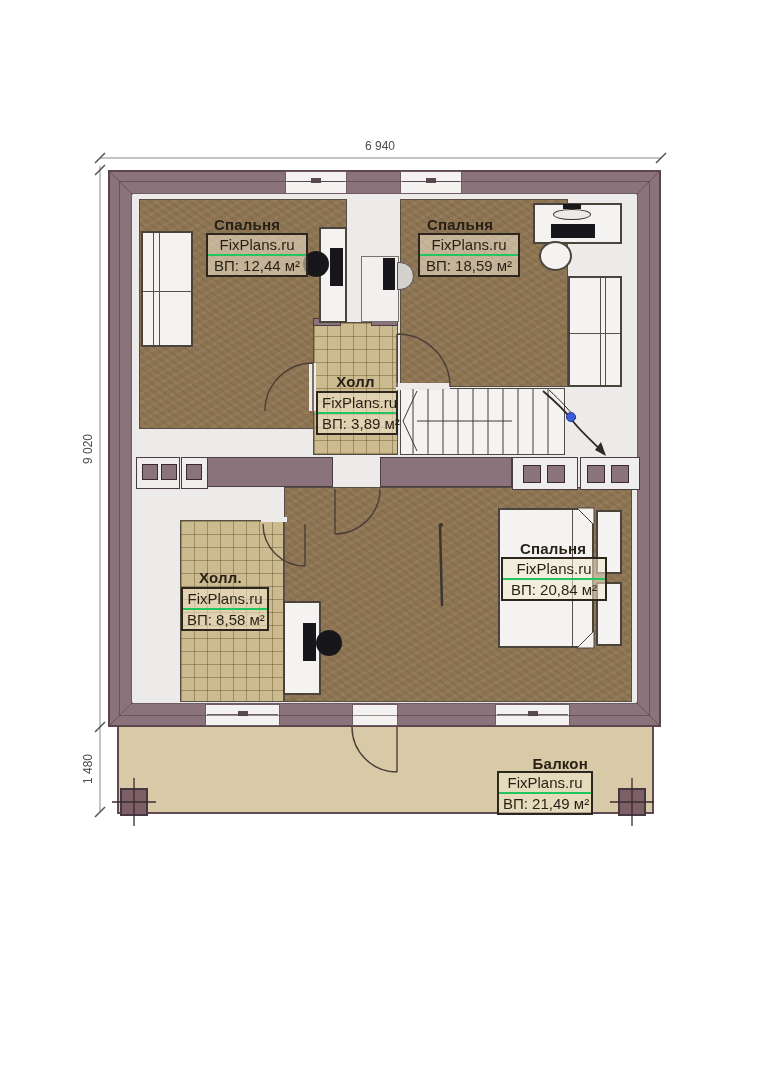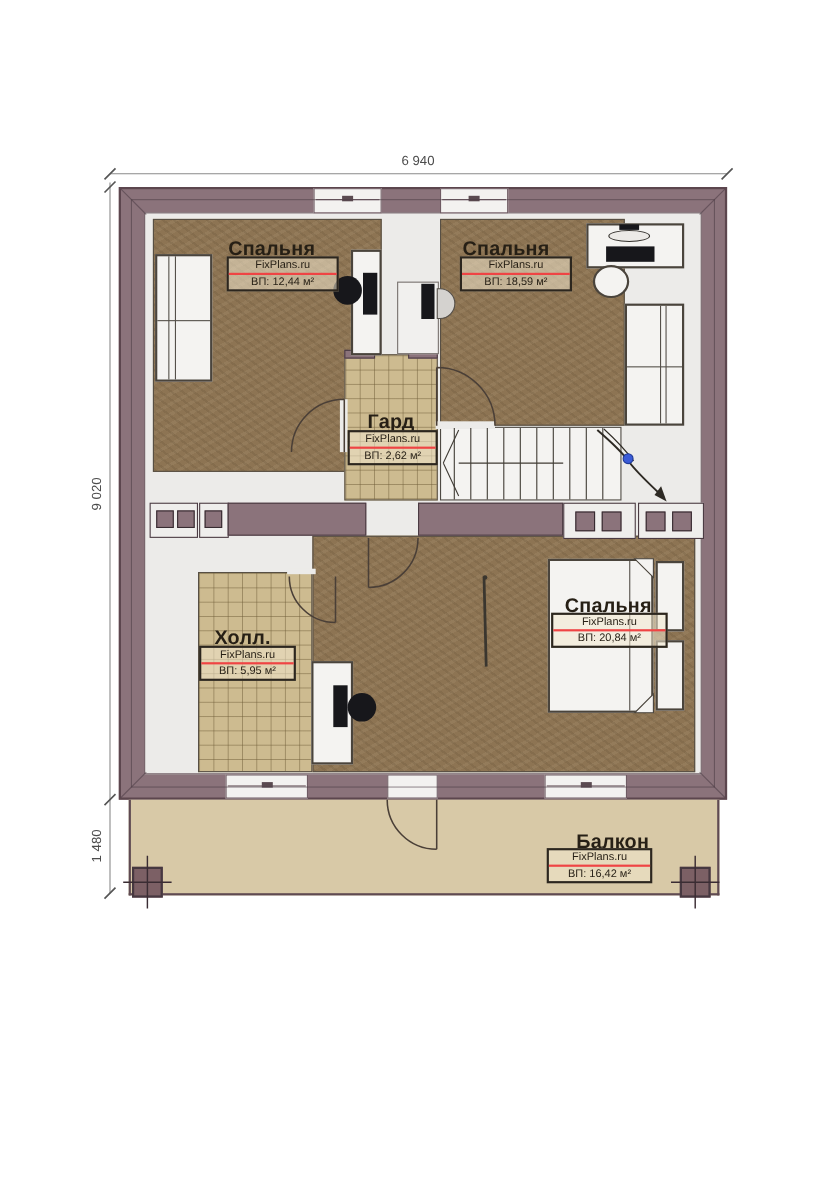--- a/index.html
+++ b/index.html
@@ -16,25 +16,25 @@
                          linear-gradient(90deg,rgba(110,92,55,.5) 1px,transparent 1px);
         background-size:13px 13px;border:1px solid #574f44}
   .wallseg{background:#8b737b;border:1px solid #4b3b43}
   .wpanel{background:#efeeec;border:1px solid #4b3b43}
   .wsq{background:#8b737b;border:1px solid #372b31}
   .white-f{background:#f4f3f1;border:2px solid #4a443c}
   .dark{background:#17171b}
   .win{background:#f3f2f0;border:1px solid #6f5b63}
   .win-line{position:absolute;left:1px;right:1px;top:45%;height:1px;background:#6f5b63}
   .win-tick{position:absolute;width:10px;height:5px;background:#5a4a50;top:30%;left:50%;transform:translateX(-50%)}
-  .room-name{position:absolute;font-weight:bold;font-size:18px;color:#261f15;text-align:center;letter-spacing:.2px}
+  .room-name{position:absolute;font-weight:bold;font-size:15px;color:#261f15;text-align:center;letter-spacing:.2px}
   .room-box{position:absolute;border:2px solid #2c261e;background:rgba(242,232,205,.55);
-            text-align:center;font-size:10px;color:#261f15}
+            text-align:center;font-size:15px;color:#261f15}
   .room-box div{padding:1px 4px;white-space:nowrap}
-  .room-box div + div{border-top:2px solid #ef4444}
+  .room-box div + div{border-top:2px solid #22c55e}
   .dim{position:absolute;font-size:12px;color:#4c4c4c;text-align:center}
   .rot{transform:rotate(-90deg)}
   svg{position:absolute;left:0;top:0;pointer-events:none}
 </style>
 </head>
 <body>
 
 <div class="canvas">
 
   <div class="abs" style="left:108px;top:170px;width:553px;height:557px;background:#8b737b;border:2px solid #5c464e"></div>
@@ -131,42 +131,42 @@
     <div>FixPlans.ru</div>
     <div>ВП: 12,44 м²</div>
   </div>
 
   <div class="room-name" style="left:410px;top:216px;width:100px">Спальня</div>
   <div class="room-box" style="left:418px;top:233px;width:102px">
     <div>FixPlans.ru</div>
     <div>ВП: 18,59 м²</div>
   </div>
 
-  <div class="room-name" style="left:313px;top:373px;width:85px">Гард</div>
+  <div class="room-name" style="left:313px;top:373px;width:85px">Холл</div>
   <div class="room-box" style="left:316px;top:391px;width:82px">
     <div>FixPlans.ru</div>
-    <div>ВП: 2,62 м²</div>
+    <div>ВП: 3,89 м²</div>
   </div>
 
   <div class="room-name" style="left:173px;top:569px;width:95px">Холл.</div>
   <div class="room-box" style="left:181px;top:587px;width:88px">
     <div>FixPlans.ru</div>
-    <div>ВП: 5,95 м²</div>
+    <div>ВП: 8,58 м²</div>
   </div>
 
   <div class="room-name" style="left:503px;top:540px;width:100px">Спальня</div>
   <div class="room-box" style="left:501px;top:557px;width:106px">
     <div>FixPlans.ru</div>
     <div>ВП: 20,84 м²</div>
   </div>
 
-  <div class="room-name" style="left:507px;top:755px;width:100px;text-align:center">Балкон</div>
+  <div class="room-name" style="left:488px;top:755px;width:100px;text-align:right">Балкон</div>
   <div class="room-box" style="left:497px;top:771px;width:96px">
     <div>FixPlans.ru</div>
-    <div>ВП: 16,42 м²</div>
+    <div>ВП: 21,49 м²</div>
   </div>
 
   <div class="dim" style="left:330px;top:139px;width:100px">6 940</div>
   <div class="dim rot" style="left:58px;top:442px;width:60px">9 020</div>
   <div class="dim rot" style="left:58px;top:762px;width:60px">1 480</div>
 
   <svg width="763" height="1080" viewBox="0 0 763 1080">
 
     <rect x="119.5" y="181.5" width="530" height="534" fill="none" stroke="rgba(75,59,67,.55)" stroke-width="1"></rect>
     <path d="M110,172 L133,195 M659,172 L636,195 M110,725 L133,702 M659,725 L636,702" stroke="rgba(75,59,67,.55)" stroke-width="1"></path>

